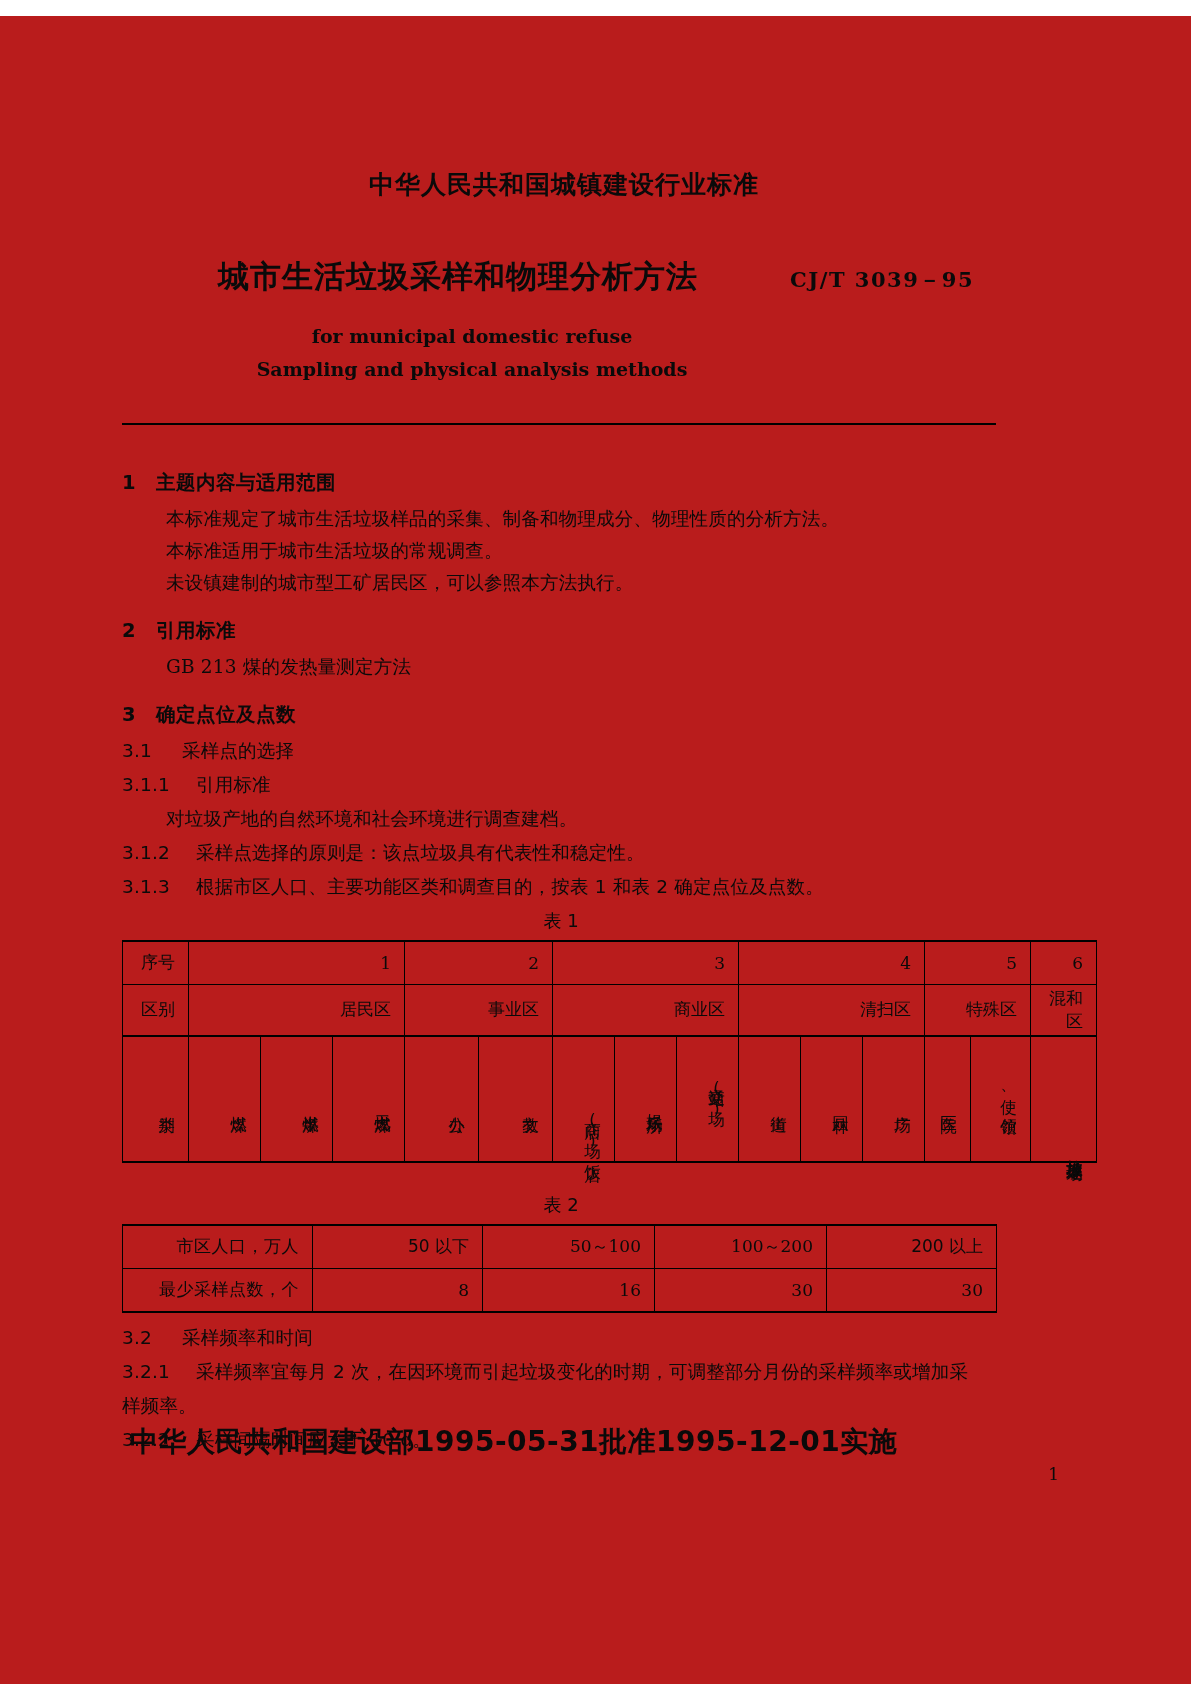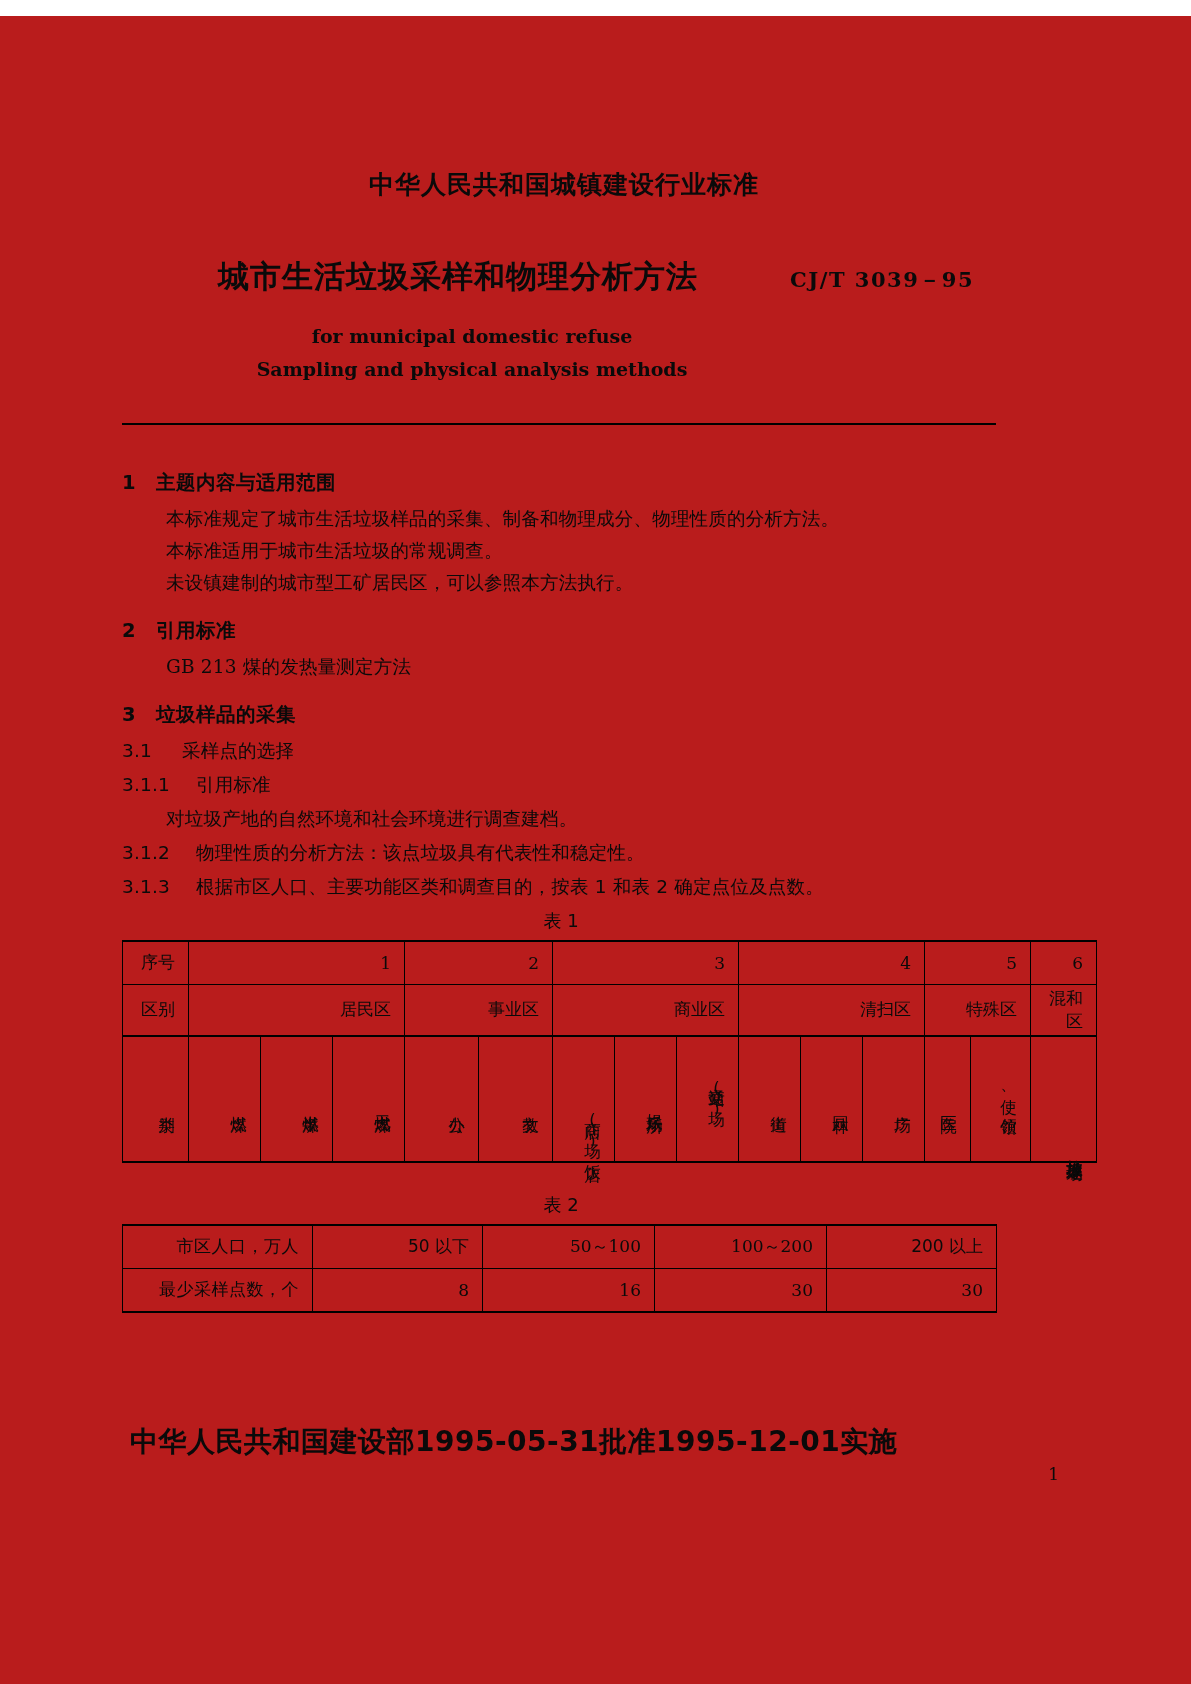--- a/index.html
+++ b/index.html
@@ -191,28 +191,28 @@
     <div class="body">
 
       <div class="h2"><span class="num">1</span><span>主题内容与适用范围</span></div>
       <div class="para">本标准规定了城市生活垃圾样品的采集、制备和物理成分、物理性质的分析方法。</div>
       <div class="para">本标准适用于城市生活垃圾的常规调查。</div>
       <div class="para">未设镇建制的城市型工矿居民区，可以参照本方法执行。</div>
 
       <div class="h2"><span class="num">2</span><span>引用标准</span></div>
       <div class="para serif">GB 213    煤的发热量测定方法</div>
 
-      <div class="h2"><span class="num">3</span><span>垃圾样品的采集</span></div>
+      <div class="h2"><span class="num">3</span><span>确定点位及点数</span></div>
 
       <div class="clause"><span class="cnum">3.1</span><span>采样点的选择</span></div>
 
       <div class="clause"><span class="cnum lvl3">3.1.1</span><span>引用标准</span></div>
       <div class="para">对垃圾产地的自然环境和社会环境进行调查建档。</div>
 
-      <div class="clause"><span class="cnum lvl3">3.1.2</span><span>物理性质的分析方法：该点垃圾具有代表性和稳定性。</span></div>
+      <div class="clause"><span class="cnum lvl3">3.1.2</span><span>采样点选择的原则是：该点垃圾具有代表性和稳定性。</span></div>
 
       <div class="clause"><span class="cnum lvl3">3.1.3</span><span>根据市区人口、主要功能区类和调查目的，按表 1 和表 2 确定点位及点数。</span></div>
 
       <div class="tbl-caption">表 1</div>
 
       <table class="doc t1">
         <colgroup>
           <col style="width:66px">
           <col style="width:72px">
             <col style="width:72px">
@@ -290,20 +290,26 @@
             <td class="rowhdr">最少采样点数，个</td>
             <td class="serif">8</td>
             <td class="serif">16</td>
             <td class="serif">30</td>
             <td class="serif">30</td>
           </tr>
         </tbody>
           </table>
       </div>
 
+      <div class="after-t2">
+        <div class="clause"><span class="cnum">3.2</span><span>采样频率和时间</span></div>
+        <div class="clause"><span class="cnum lvl3">3.2.1</span><span>采样频率宜每月 2 次，在因环境而引起垃圾变化的时期，可调整部分月份的采样频率或增加采</span></div>
+        <div class="clause">样频率。</div>
+        <div class="clause"><span class="cnum lvl3">3.2.2</span><span>采样间隔时间应大于 10 d。</span></div>
+      </div>
 
     </div>
   </div>
 
   <div class="footer">
     <div>中华人民共和国建设部1995-05-31批准</div>
     <div class="right">1995-12-01实施</div>
   </div>
   <div class="pageno">1</div>
 </div>

